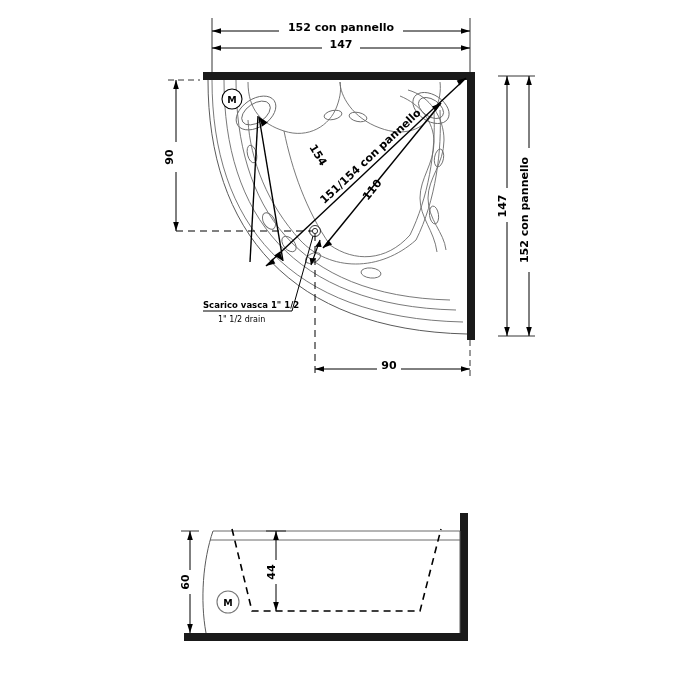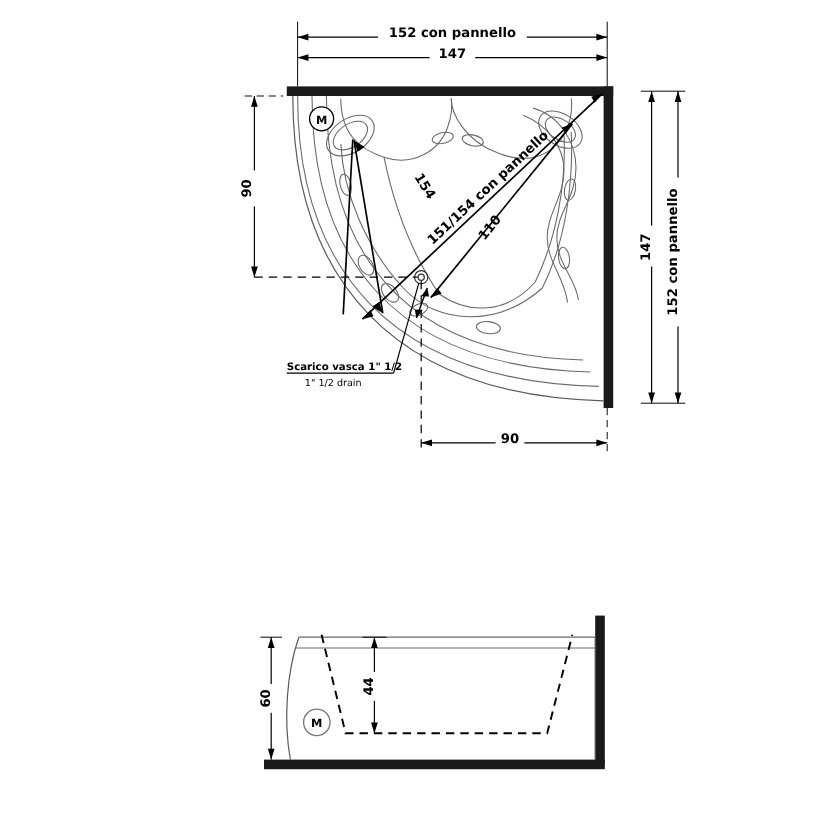--- a/index.html
+++ b/index.html
@@ -1,17 +1,17 @@
 <!DOCTYPE html>
 <html><head>
 <meta charset="utf-8">
 <style>
   html,body{margin:0;padding:0;background:#ffffff;}
   body{width:700px;height:700px;font-family:"DejaVu Sans","Liberation Sans",sans-serif;}
-  #sheet{position:relative;width:568px;height:700px;overflow:hidden;background:#fff;margin-left:36px;}
+  #sheet{position:relative;width:568px;height:700px;overflow:hidden;background:#fff;}
   svg{display:block;}
   .dimtxt{font-family:"DejaVu Sans","Liberation Sans",sans-serif;font-weight:bold;font-size:11px;fill:#000;}
   .lbl-bold{font-family:"DejaVu Sans","Liberation Sans",sans-serif;font-weight:bold;font-size:8.5px;fill:#000;}
   .lbl-thin{font-family:"DejaVu Sans","Liberation Sans",sans-serif;font-weight:normal;font-size:8px;fill:#000;}
   .mtxt{font-family:"DejaVu Sans","Liberation Sans",sans-serif;font-weight:bold;font-size:9.5px;fill:#000;}
 </style>
 </head>
 <body>
 
 <div id="sheet">

